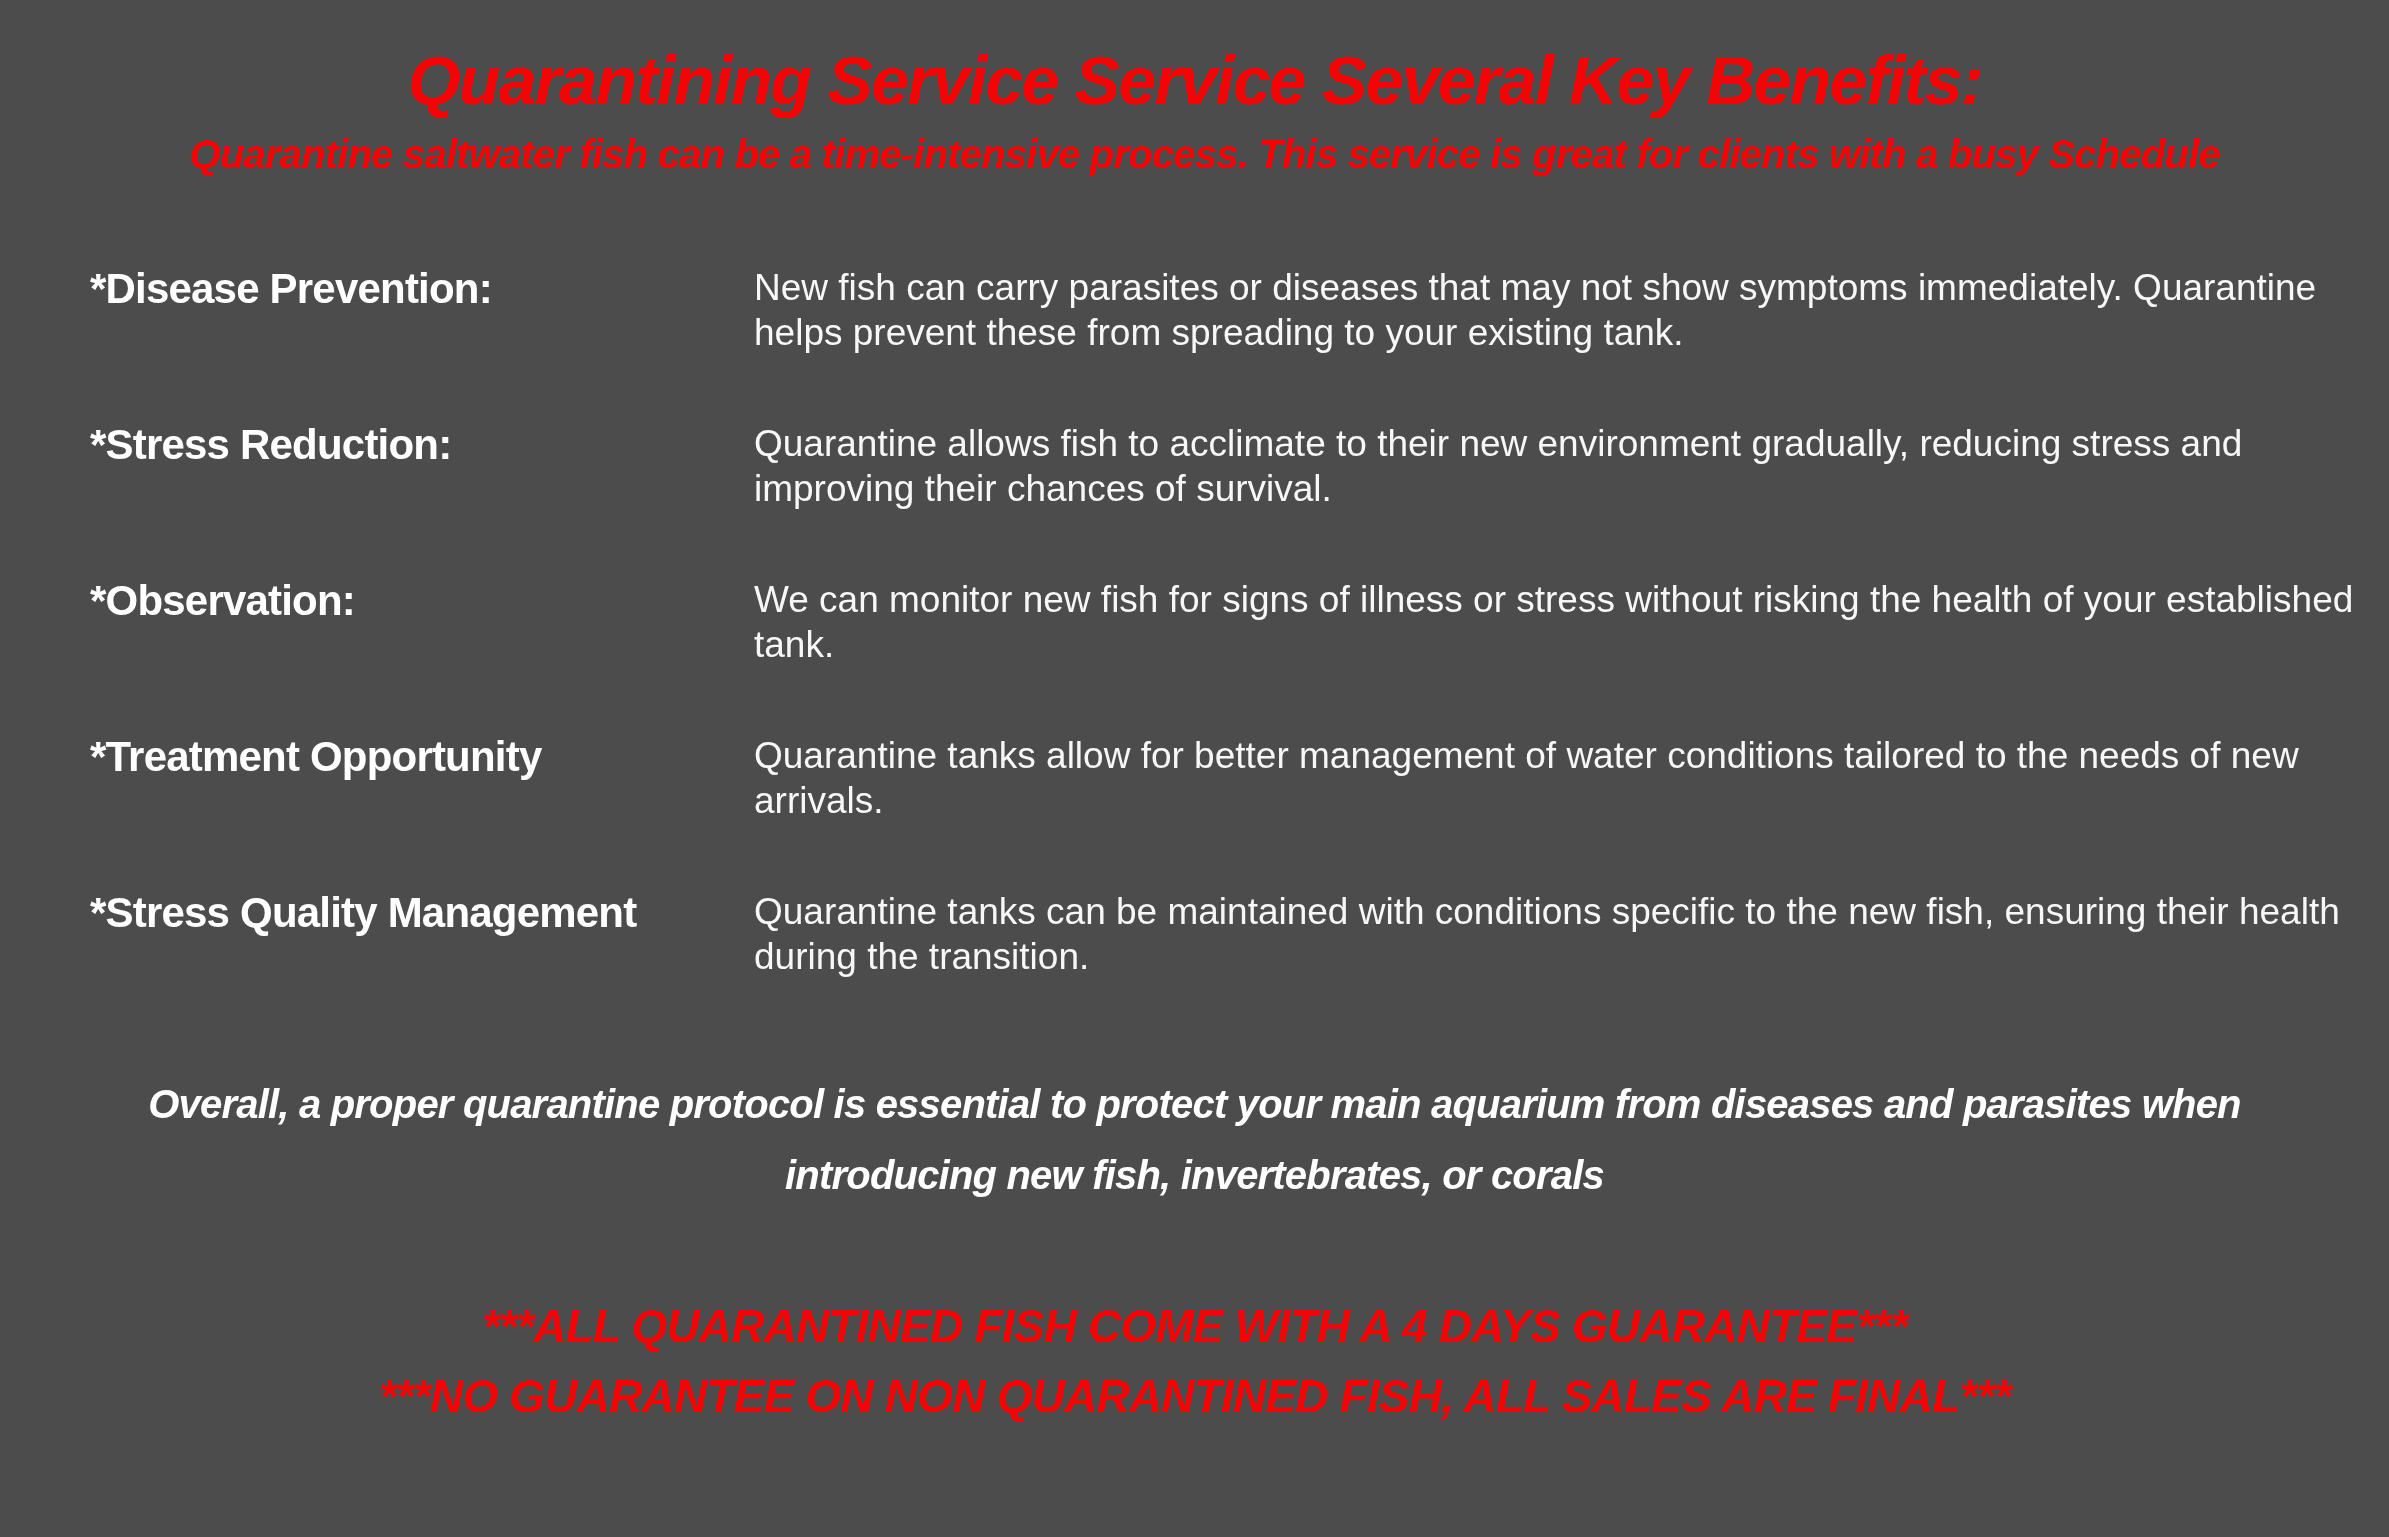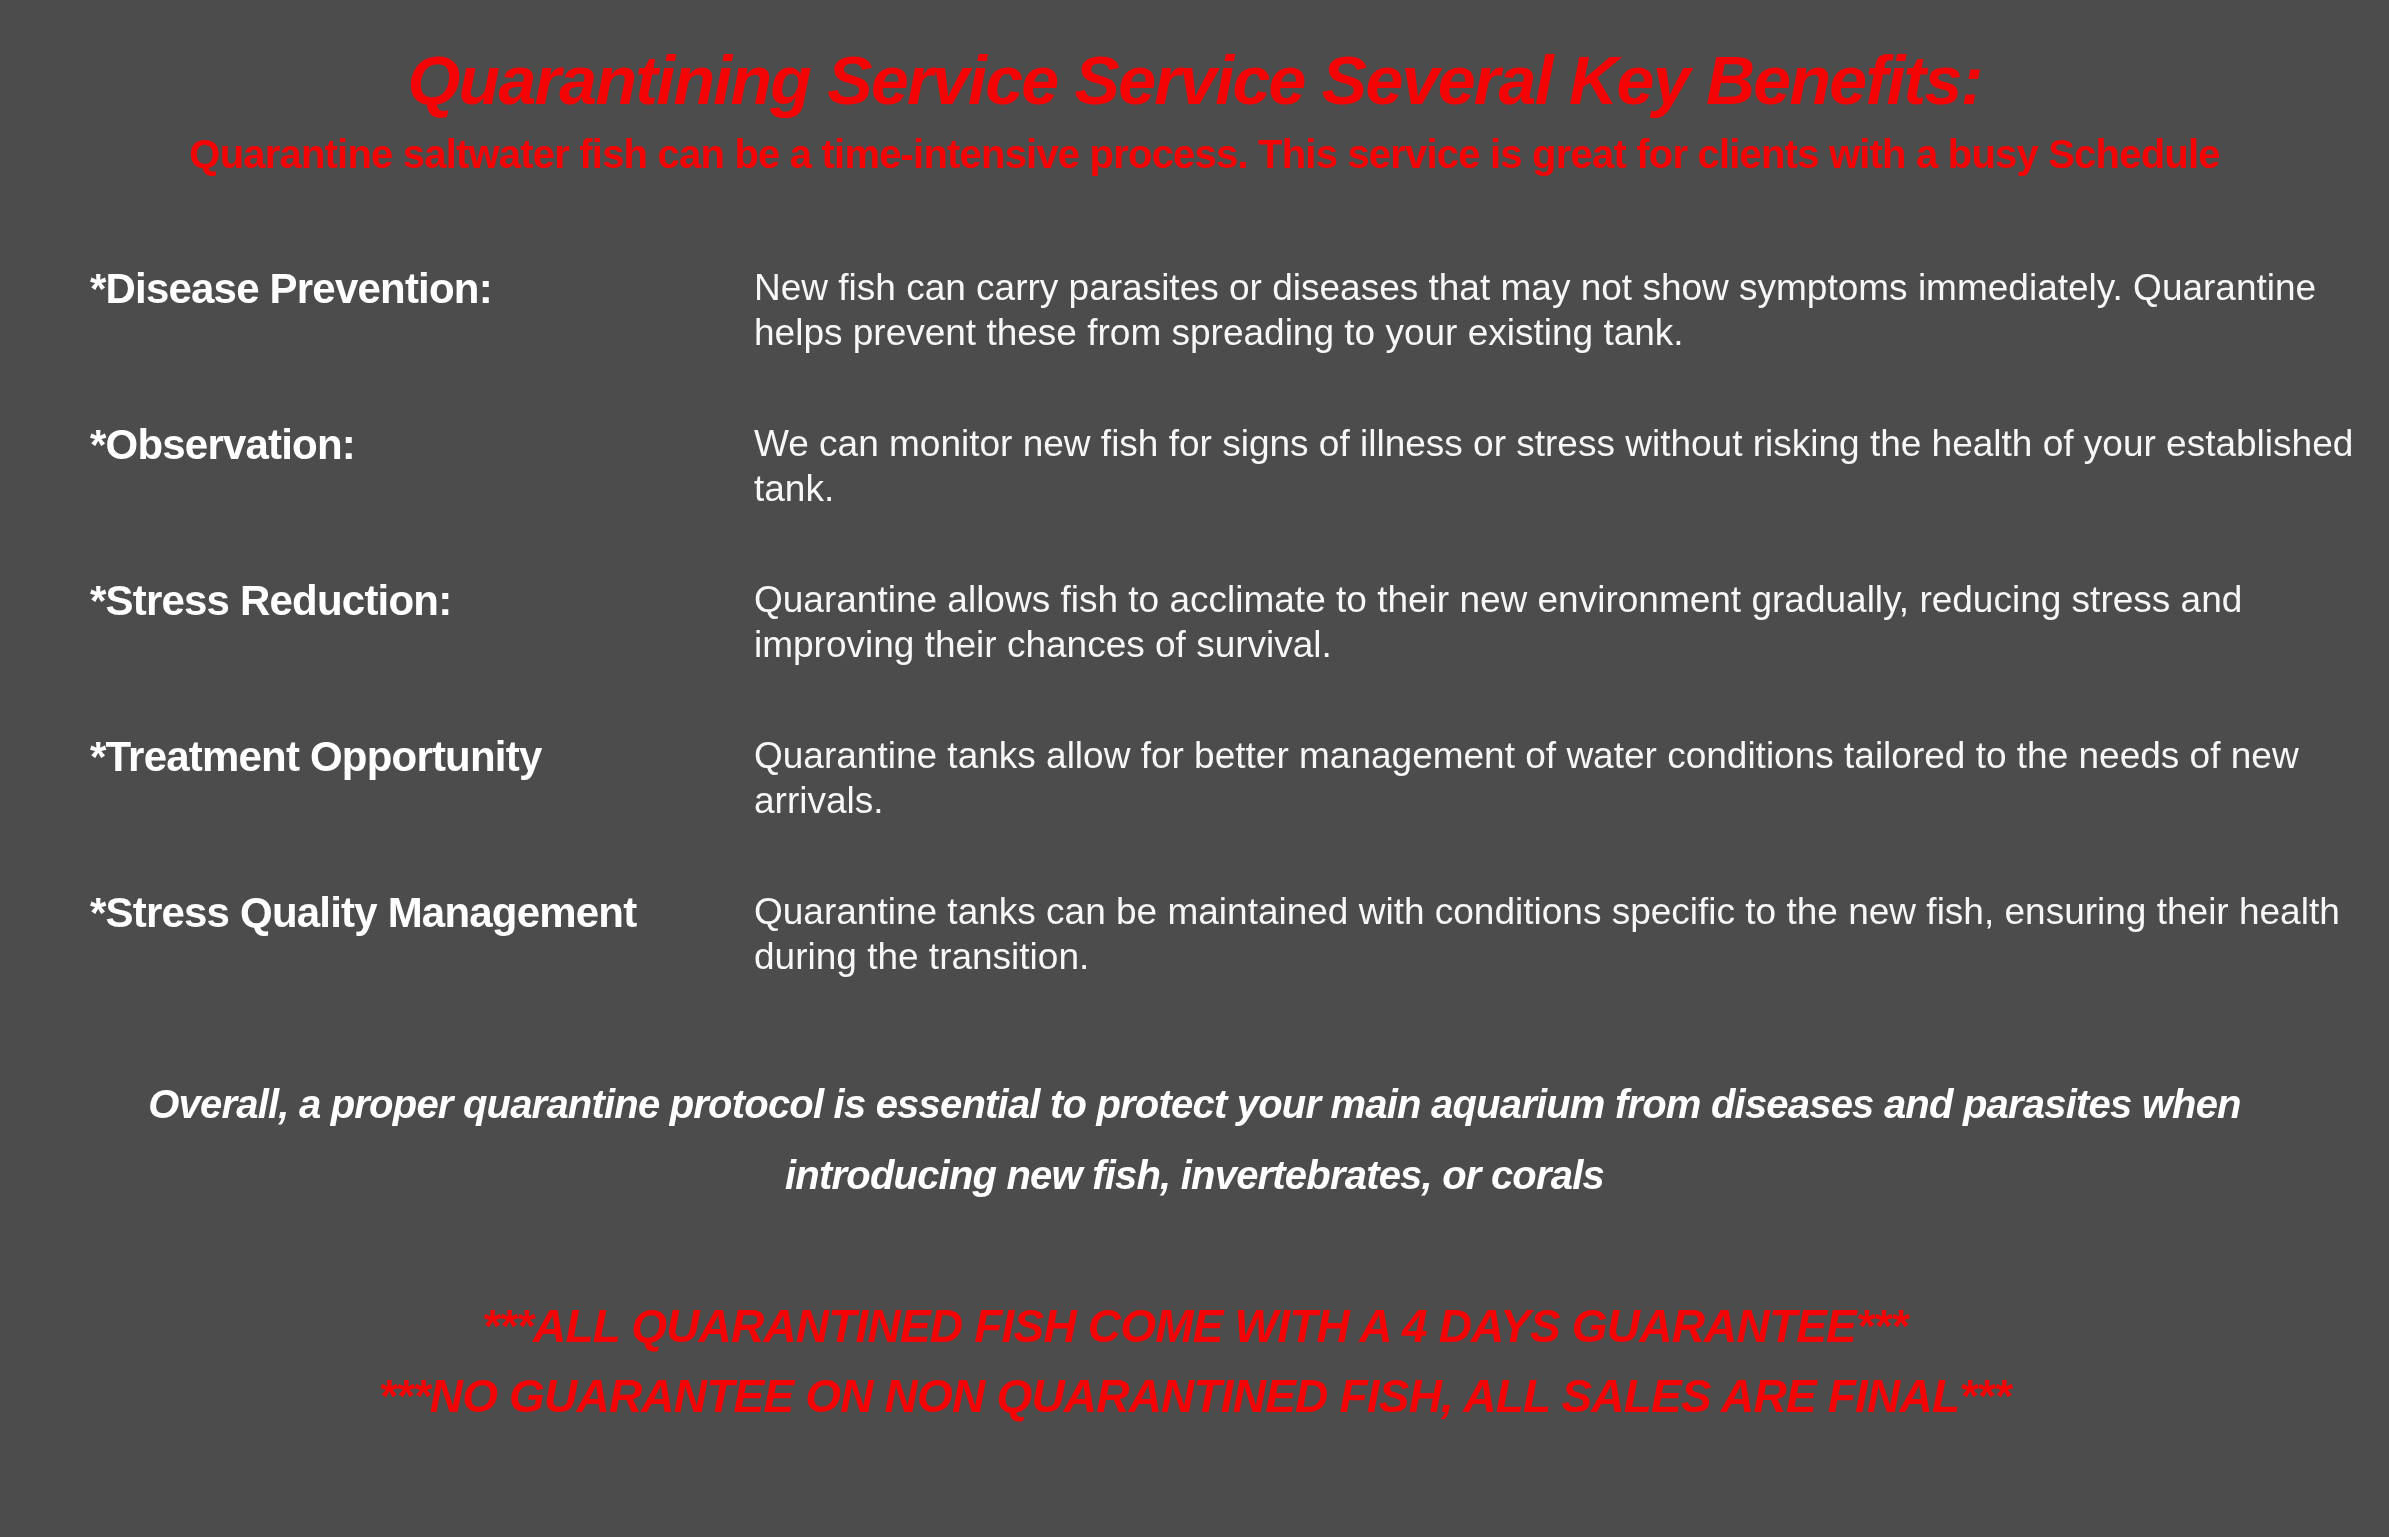--- a/index.html
+++ b/index.html
@@ -24,20 +24,21 @@
     color: #F40404;
     font-style: italic;
     font-weight: bold;
     font-size: 68px;
     letter-spacing: -1.7px;
     line-height: 1.2;
   }
   .subtitle {
     margin-top: 6.6px;
     color: #F40404;
+    font-style: italic;
     font-weight: bold;
     font-size: 40px;
     letter-spacing: -0.8px;
     white-space: nowrap;
     line-height: 1.3;
     margin-left: 20px;
   }
   
   .benefits {
     margin-top: 85px;
@@ -103,27 +104,27 @@
   </div>
 
   <div class="benefits">
 
     <div class="benefit-row">
       <div class="benefit-label">*Disease Prevention:</div>
       <div class="benefit-desc">New fish can carry parasites or diseases that may not show symptoms immediately. Quarantine helps prevent these from spreading to your existing tank.</div>
     </div>
 
     <div class="benefit-row">
-      <div class="benefit-label">*Observation:</div>
-      <div class="benefit-desc">We can monitor new fish for signs of illness or stress without risking the health of your established tank.</div>
+      <div class="benefit-label">*Stress Reduction:</div>
+      <div class="benefit-desc">Quarantine allows fish to acclimate to their new environment gradually, reducing stress and improving their chances of survival.</div>
     </div>
 
     <div class="benefit-row">
-      <div class="benefit-label">*Stress Reduction:</div>
-      <div class="benefit-desc">Quarantine allows fish to acclimate to their new environment gradually, reducing stress and improving their chances of survival.</div>
+      <div class="benefit-label">*Observation:</div>
+      <div class="benefit-desc">We can monitor new fish for signs of illness or stress without risking the health of your established tank.</div>
     </div>
 
     <div class="benefit-row">
       <div class="benefit-label">*Treatment Opportunity</div>
       <div class="benefit-desc">Quarantine tanks allow for better management of water conditions tailored to the needs of new arrivals.</div>
     </div>
 
     <div class="benefit-row">
       <div class="benefit-label">*Stress Quality Management</div>
       <div class="benefit-desc">Quarantine tanks can be maintained with conditions specific to the new fish, ensuring their health during the transition.</div>

